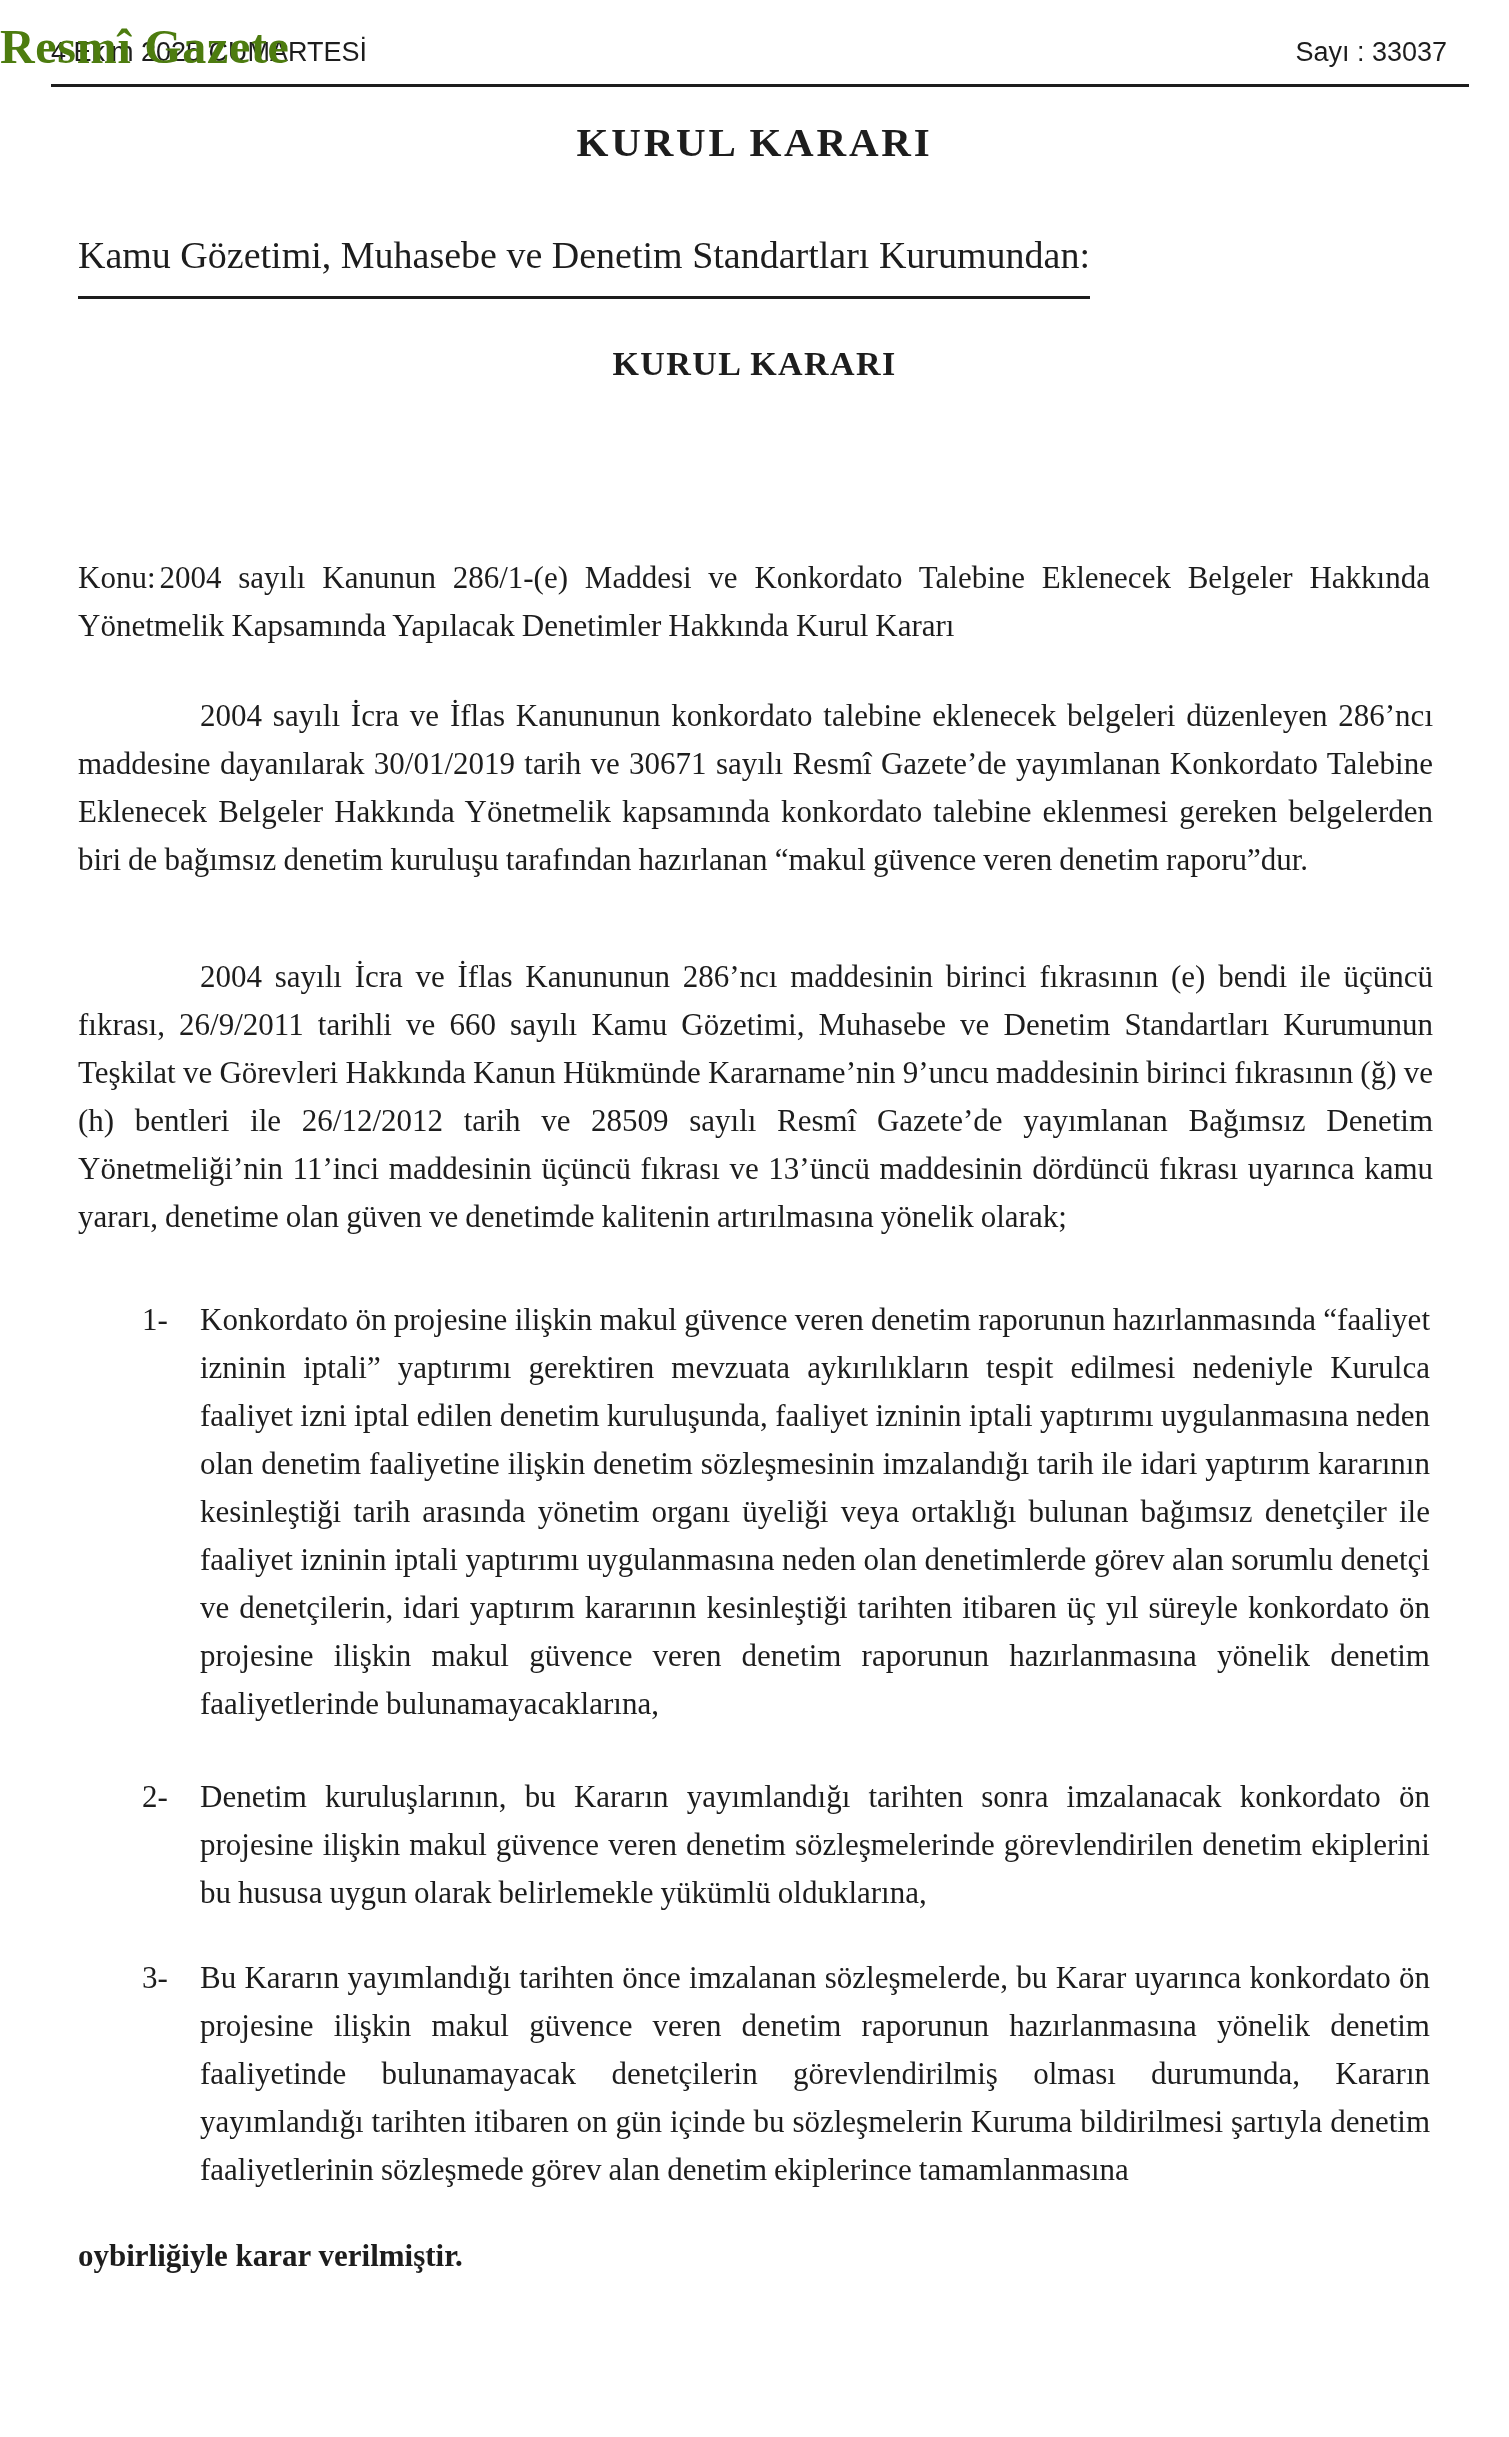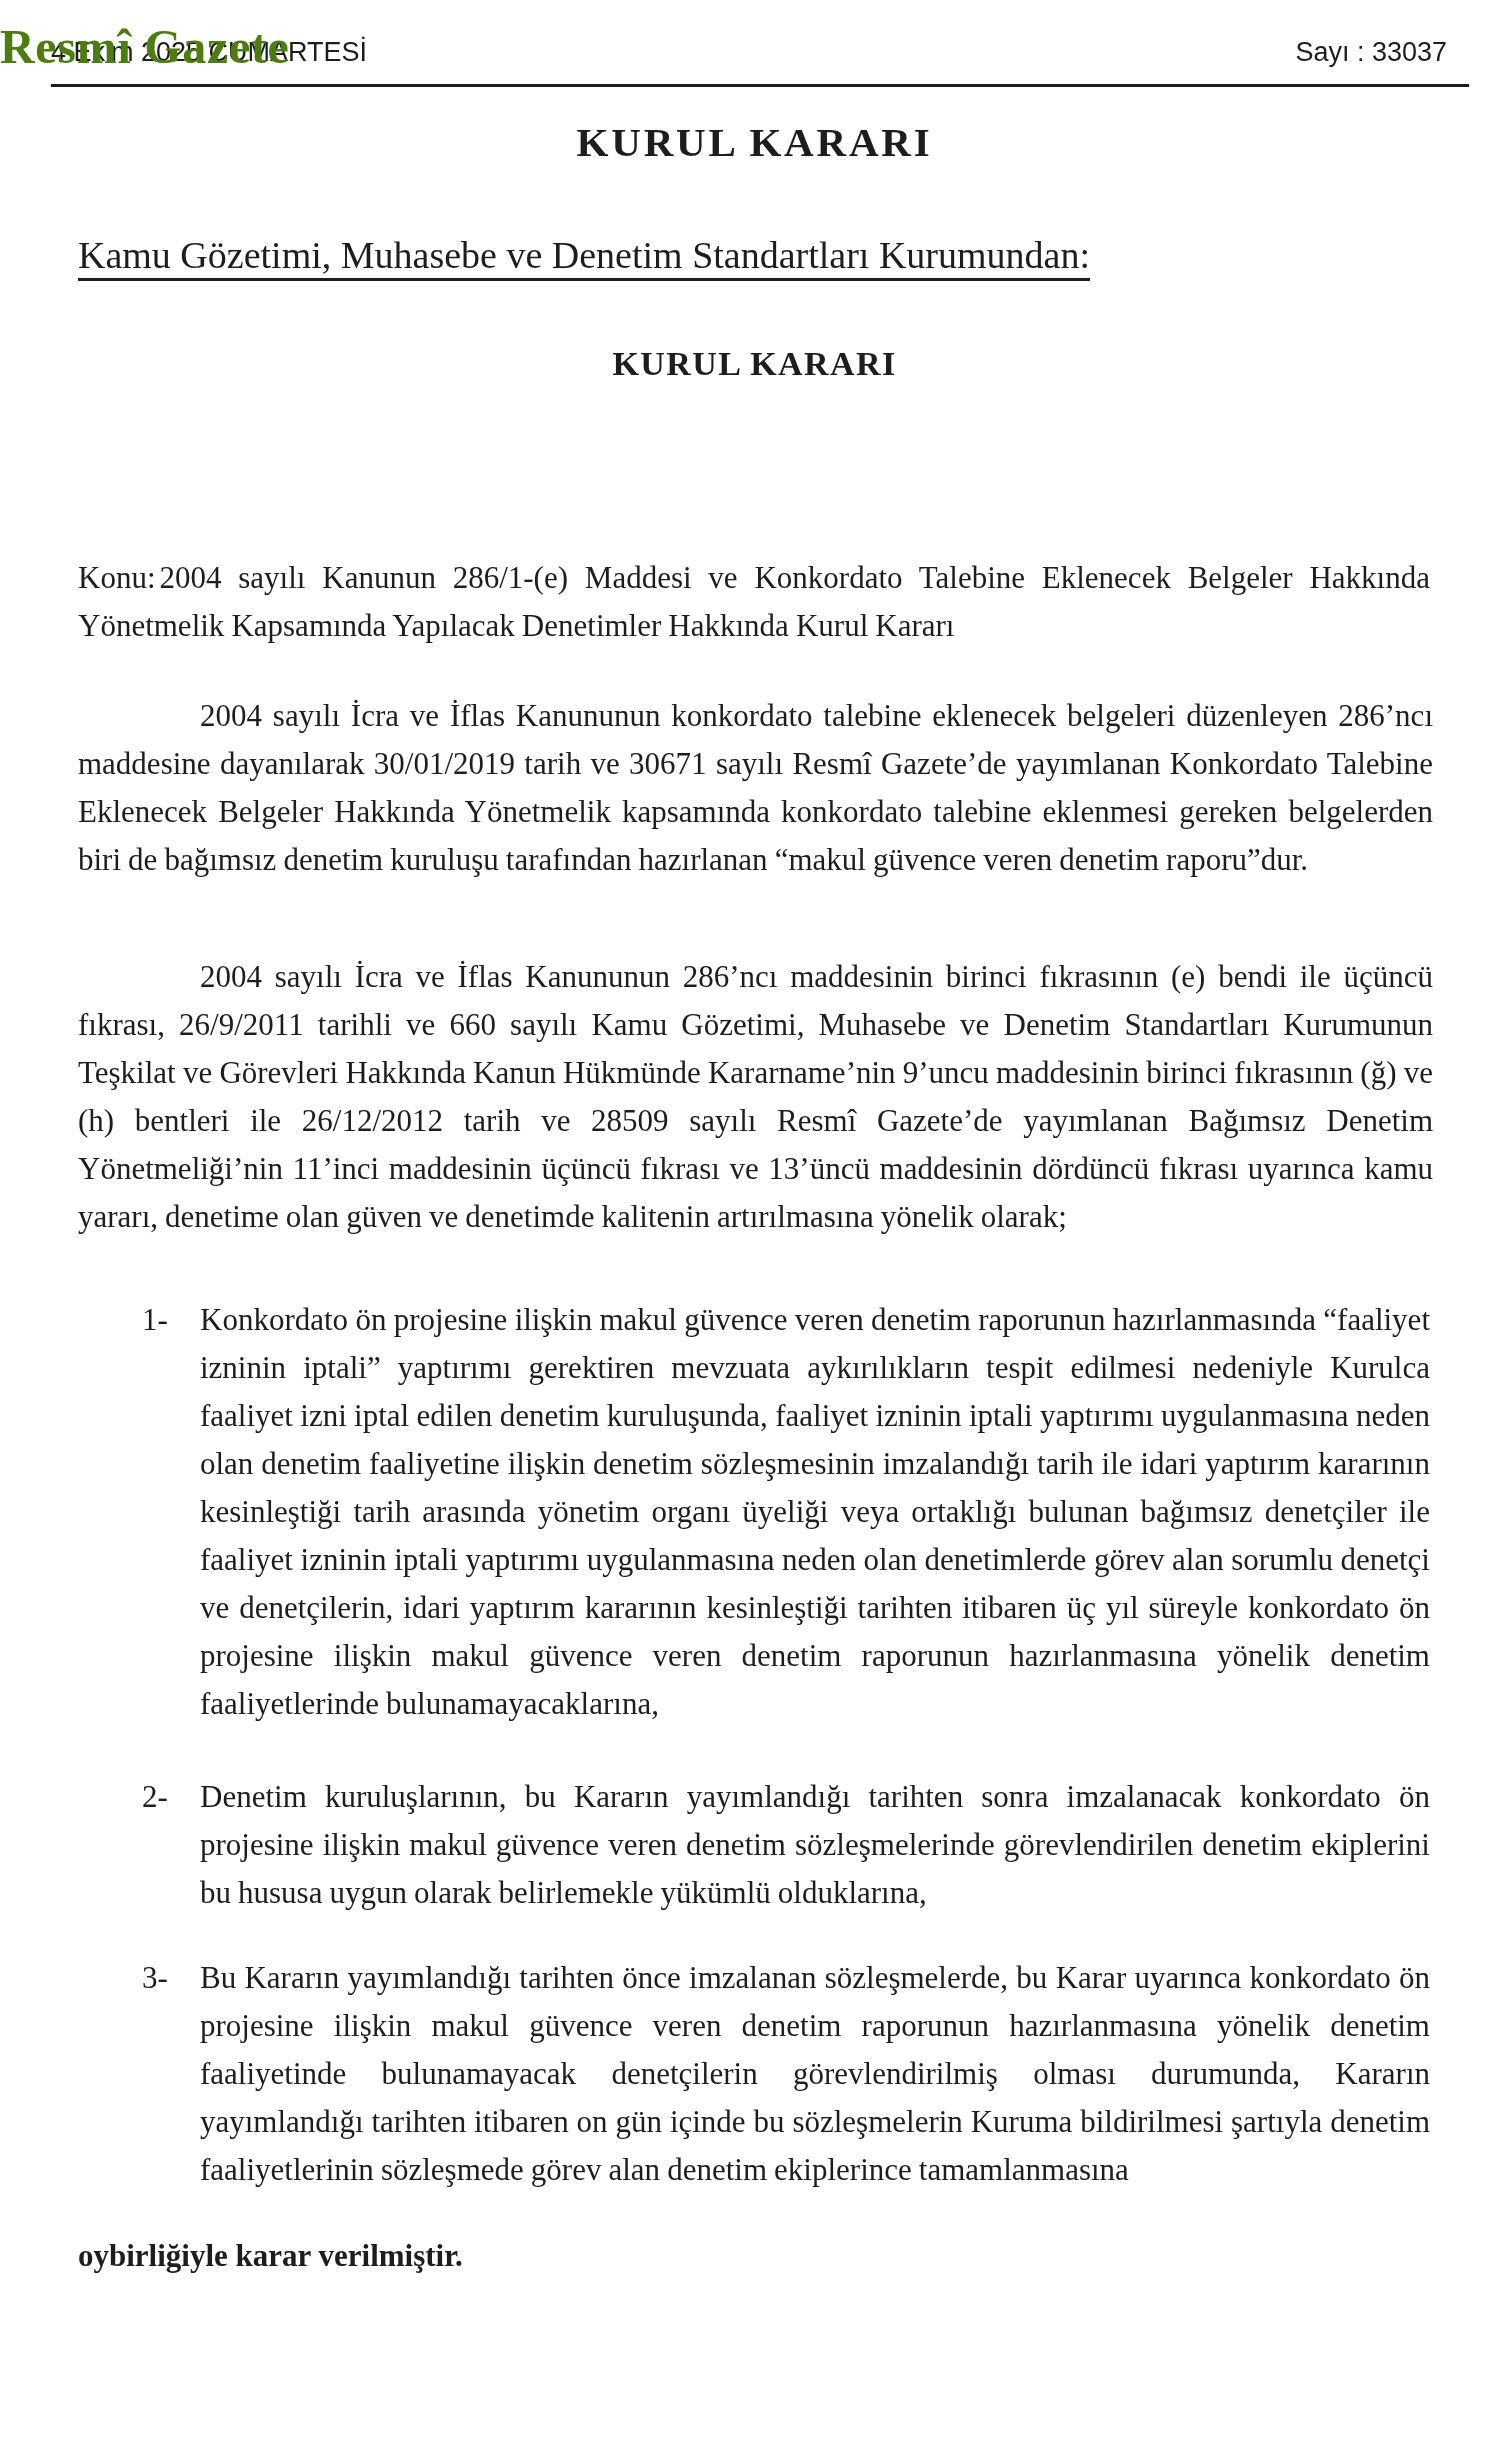--- a/index.html
+++ b/index.html
@@ -67,21 +67,21 @@
   .authority-line {
     position: absolute;
     left: 78px;
     top: 233px;
     font-size: 38px;
     white-space: nowrap;
   }
   .authority-line .underlined {
     display: inline-block;
     border-bottom: 3.5px solid #1d1d1d;
-    padding-bottom: 1px;
+    padding-bottom: 19px;
   }
   .decision-title {
     position: absolute;
     left: 0;
     right: 0;
     top: 345px;
     text-align: center;
     font-size: 34px;
     font-weight: bold;
     letter-spacing: 1.4px;

